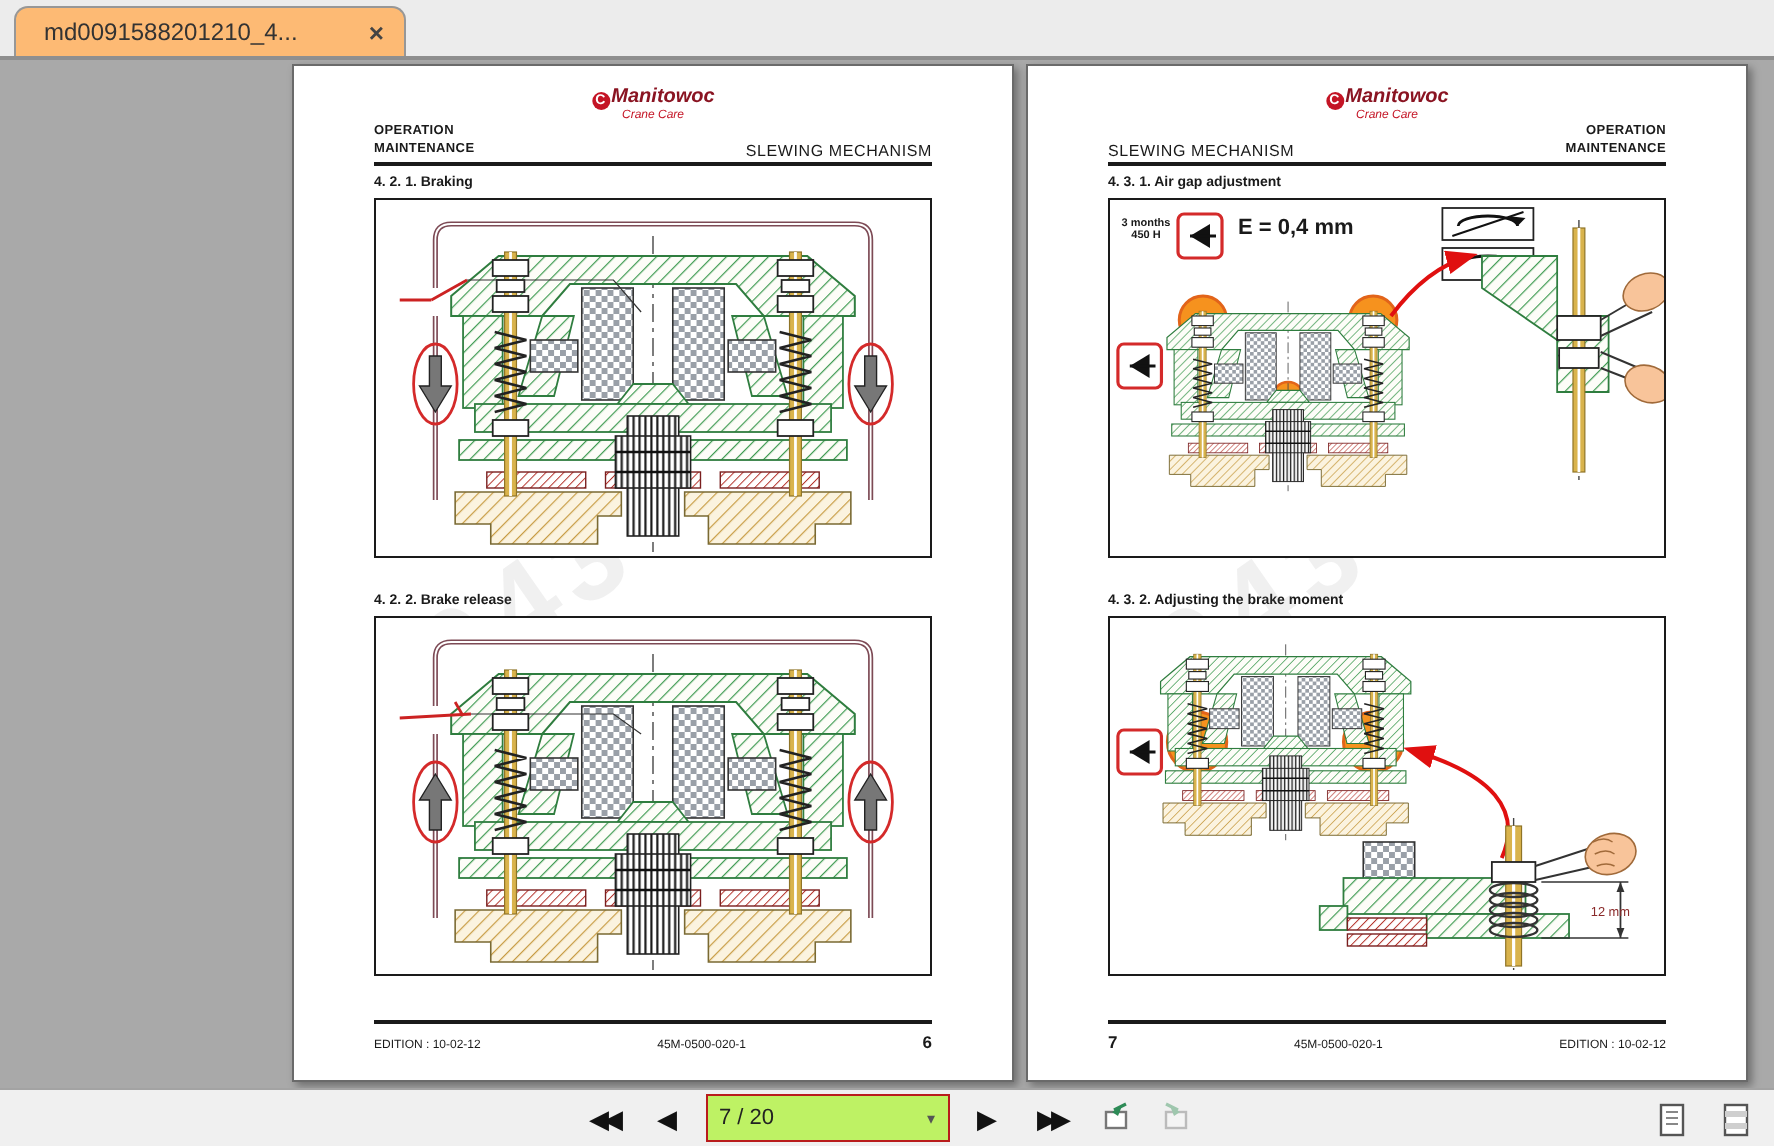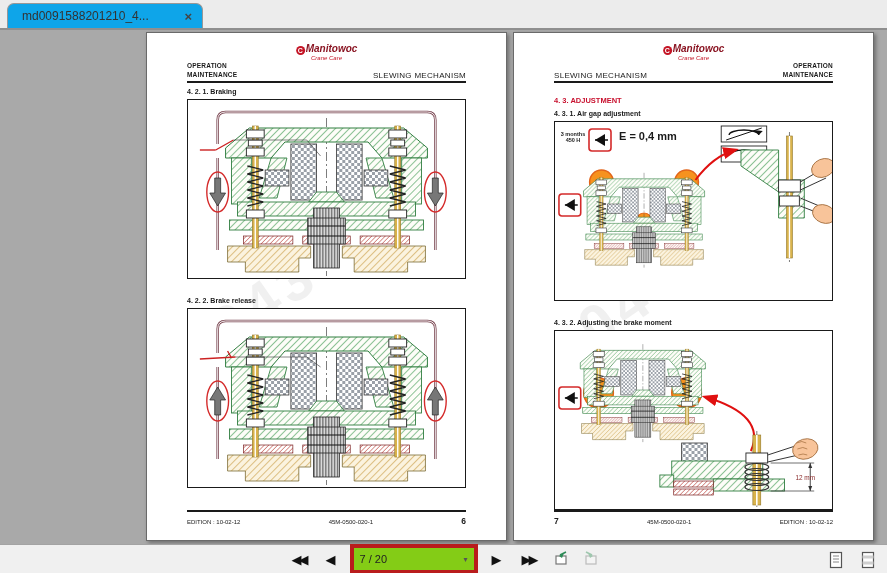--- a/index.html
+++ b/index.html
@@ -1,19 +1,19 @@
 <!DOCTYPE html>
 <html><head>
 <meta charset="utf-8">
 <style>
   html,body{margin:0;padding:0;width:887px;height:573px;overflow:hidden;
     font-family:"Liberation Sans",sans-serif;background:#a9a9a9;position:relative}
   
   .tabbar{position:absolute;top:0;left:0;width:887px;height:28px;background:#ececec;border-bottom:2px solid #8f8f8f}
-  .tab{position:absolute;left:7px;top:3px;width:196px;height:25px;background:#0ea5e9;
+  .tab{position:absolute;left:7px;top:3px;width:196px;height:25px;background:#fdba74;
     border:1px solid #979797;border-bottom:none;border-radius:7px 7px 0 0;
     display:flex;align-items:center;justify-content:space-between;padding:0 10px 0 14px;box-sizing:border-box}
   .tab-title{font-size:12px;color:#333;white-space:nowrap;overflow:hidden}
   .tab-close{font-size:13px;font-weight:bold;color:#444;cursor:pointer;line-height:1}
   
   .canvas{position:absolute;top:30px;left:0;width:887px;height:515px;background:#a9a9a9}
   .page{position:absolute;top:2px;width:361px;height:509px;background:#fff;border:1px solid #6a6a6a;
     box-shadow:2px 2px 4px rgba(0,0,0,.35);box-sizing:border-box;padding:10px 40px 0 40px;color:#1a1a1a;overflow:hidden}
   .page.left{left:146px}.page.right{left:513px}
   .watermark{position:absolute;left:30px;top:190px;width:300px;text-align:center;font-size:58px;font-weight:bold;
@@ -37,21 +37,21 @@
   .interval{left:4px;top:9px;font-size:5.5px;font-weight:bold;text-align:center;width:28px}
   .gapval{left:64px;top:8px;font-size:11px;font-weight:bold}
   .pfoot{position:absolute;left:40px;right:40px;bottom:14px;border-top:2px solid #1a1a1a;padding-top:4px;
     display:flex;justify-content:space-between;align-items:baseline;font-size:6px}
   .pnum{font-size:8.5px;font-weight:bold}
   
   .toolbar{position:absolute;left:0;bottom:0;width:887px;height:28px;background:#f0f0f0;border-top:1px solid #a3a3a3;
     display:flex;align-items:center;justify-content:center;gap:8px}
   .tbtn{font-size:13px;color:#111;background:none;border:none;padding:2px 6px;cursor:pointer;letter-spacing:-3px;line-height:1}
   .tbtn.single{letter-spacing:0}
-  .pagebox{width:108px;height:18px;background:#84cc16;border:4px solid #b91c1c;display:flex;align-items:center;
+  .pagebox{width:108px;height:18px;background:#bef264;border:1px solid #b91c1c;display:flex;align-items:center;
     justify-content:space-between;padding:2px 6px;font-size:11px;color:#222;cursor:default}
   .pagebox .caret{font-size:8px;color:#555}
   .viewbtn{background:none;border:none;padding:2px;cursor:pointer}
   .right-icons{position:absolute;right:8px;top:3px;display:flex;gap:10px}
 </style>
 </head>
 <body>
 
 <svg width="0" height="0" style="position:absolute">
 <defs>
@@ -192,21 +192,20 @@
       <div class="hdr-chapter l">SLEWING MECHANISM</div>
       <div class="logo">
         <div class="logo-name"><span class="logo-dot">C</span><span>Manitowoc</span></div>
         <div class="logo-sub">Crane Care</div>
       </div>
       <div class="hdr-block r">
         <div>OPERATION</div>
         <div>MAINTENANCE</div>
       </div>
     </div>
-    <div class="sec">4. 3. ADJUSTMENT</div>
     <div class="sub">4. 3. 1. Air gap adjustment</div>
 
     <div class="fig">
       <svg class="main" viewBox="0 0 280 178" preserveAspectRatio="none">
         <circle cx="47" cy="60" r="12" fill="#f6921e" stroke="#e2641a" stroke-width="1.5"></circle>
         <circle cx="133" cy="60" r="12" fill="#f6921e" stroke="#e2641a" stroke-width="1.5"></circle>
         <circle cx="90" cy="99" r="8" fill="#f6921e" stroke="#e2641a" stroke-width="1.2"></circle>
         <use href="#brakeCore" transform="translate(6,40) scale(0.60)"></use>
         <use href="#feeler" transform="translate(4,72)"></use>
         <rect x="168" y="4" width="46" height="16" fill="#fff" stroke="#222" stroke-width="0.9"></rect>

